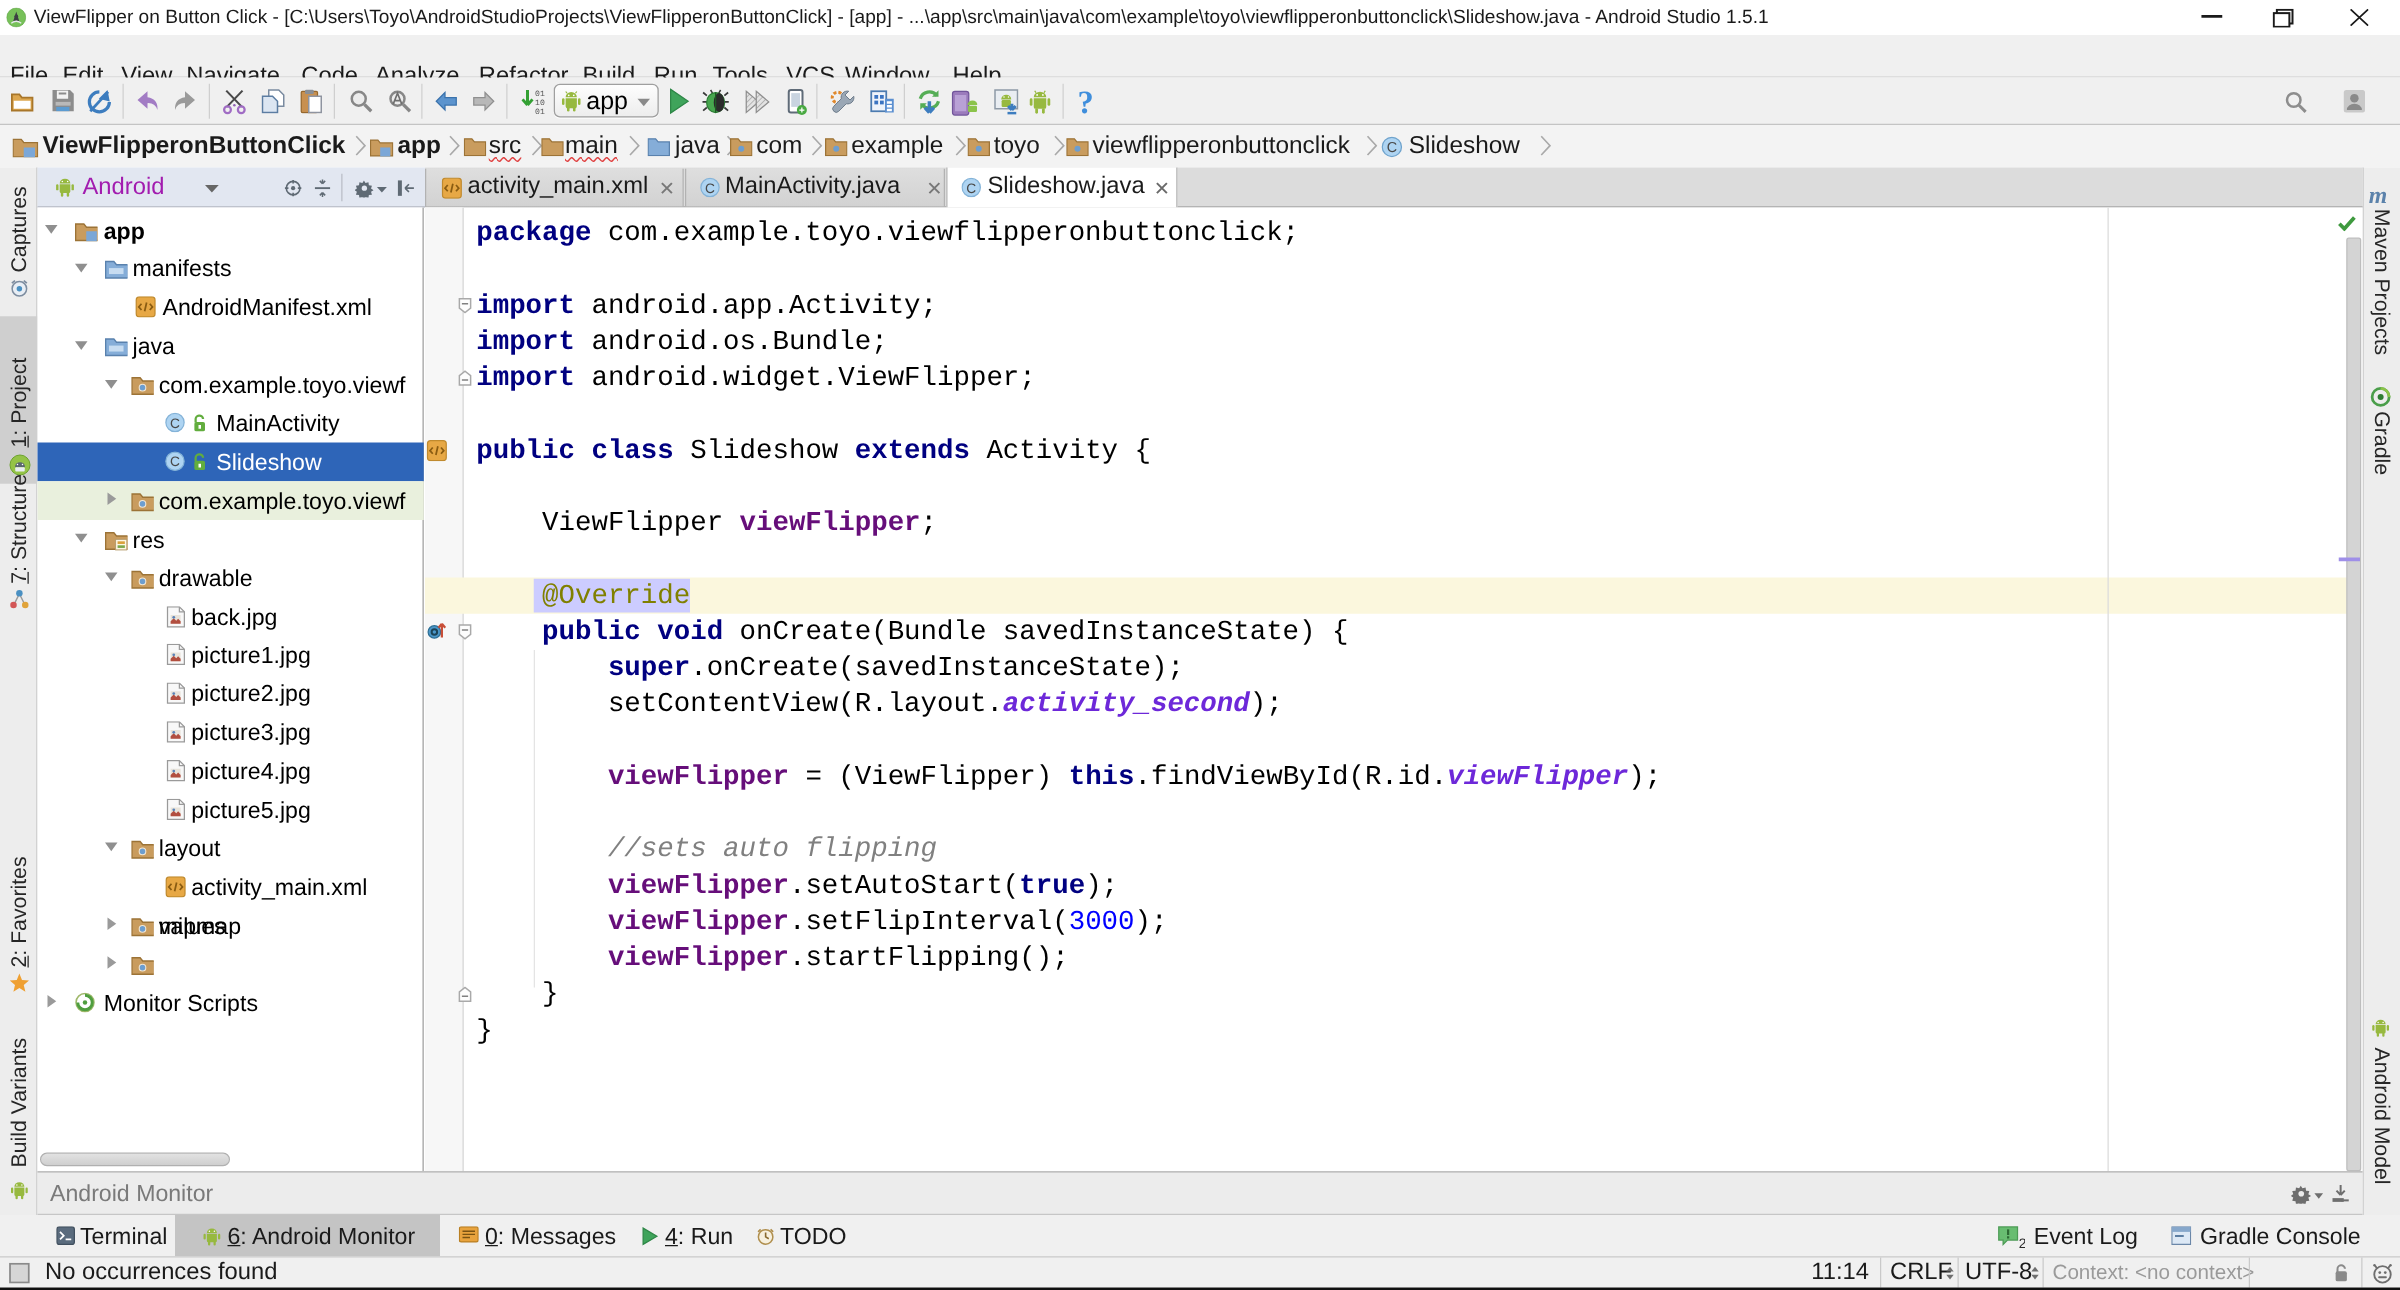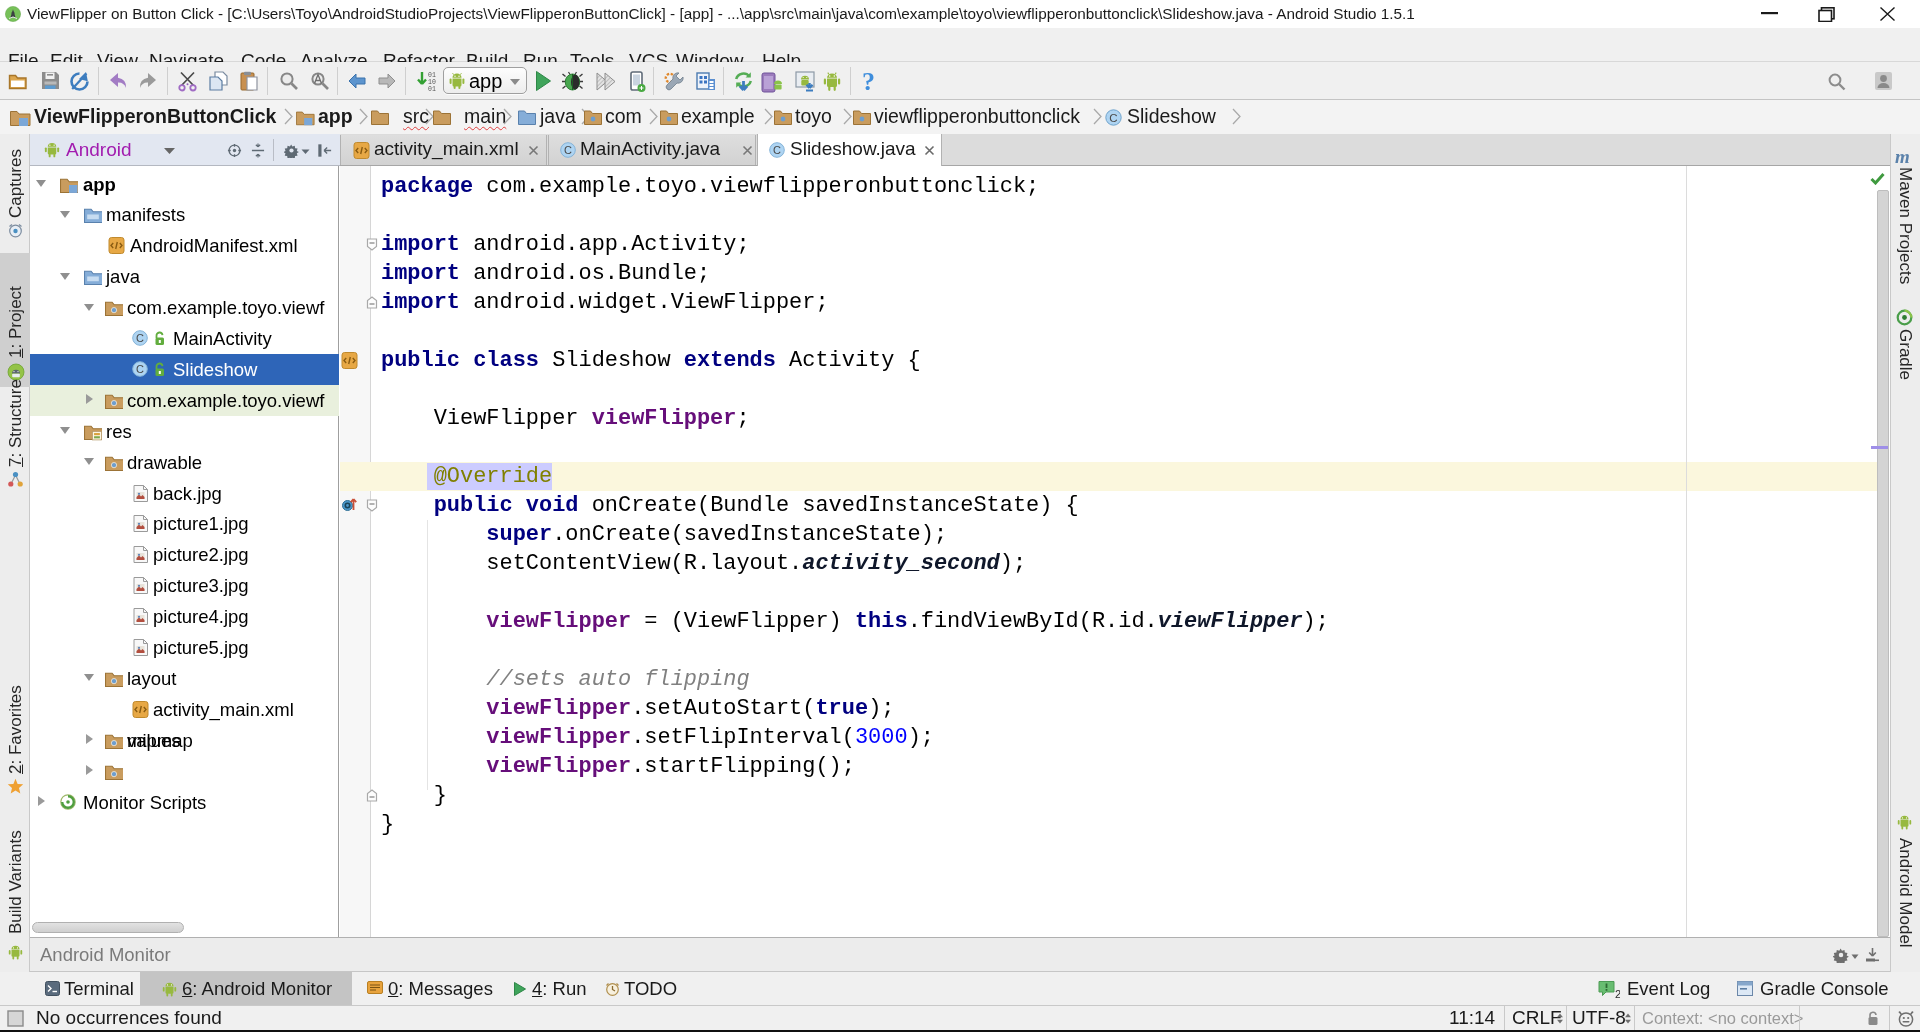--- a/index.html
+++ b/index.html
@@ -20,21 +20,21 @@
   
   #toolbar { left:0; top:62px; width:1920px; height:38px; background:#f0f0f0; border-bottom:1px solid #c4c4c4; }
   .tbi { position:absolute; top:9px; }
   .tbsep { position:absolute; top:5px; width:1px; height:28px; background:#cfcfcf; }
 
   
   #navbar { left:0; top:100px; width:1920px; height:34px; background:#f3f3f3; }
   .crumb { position:absolute; top:0; height:33px; line-height:33px; font-size:19.5px; color:#1a1a1a; white-space:nowrap; }
   .crumb.b { font-weight:bold; }
   .chev { position:absolute; top:8px; width:9px; height:17px; }
-  .squig { text-decoration:underline wavy #e04040 1px; text-underline-offset:3px;margin-left:12px; }
+  .squig { text-decoration:underline wavy #e04040 1px; text-underline-offset:3px; }
 
   
   #lstripe { left:0; top:134px; width:30px; height:871px; background:#ededed; border-right:1px solid #c9c9c9; }
 
   
   #rstripe { left:1890px; top:134px; width:30px; height:871px; background:#ededed; border-left:1px solid #c9c9c9; }
 
   
   #pheader { left:30px; top:134px; width:310px; height:32px; background:#e2e7f1; border-bottom:1px solid #b4b8c1; }
   #ppanel { left:30px; top:166px; width:309px; height:771px; background:#ffffff; border-right:1px solid #9f9f9f; }
@@ -45,21 +45,21 @@
 
   
   #tabstrip { left:340px; top:134px; width:1550px; height:32px; background:#dcdcdc; border-bottom:1px solid #a6a6a6; }
   .tab { position:absolute; top:1px; height:30px; background:linear-gradient(#dedede,#d2d2d2); border-right:1px solid #b2b2b2; border-left:1px solid #b2b2b2; }
   .tab.active { background:#ffffff; top:0; height:32px; }
   .tab-label { position:absolute; top:0; height:30px; line-height:30px; font-size:19px; color:#1a1a1a; white-space:nowrap; }
   #editor { left:340px; top:166px; width:1550px; height:771px; background:#ffffff; }
   .cline { position:absolute; left:41px; font-family:"Liberation Mono", monospace; font-size:21.95px; line-height:29px; height:29px; white-space:pre; color:#000; }
   .k { color:#000080; font-weight:bold; }
   .f { color:#660E7A; font-weight:bold; }
-  .fi { color:#0f172a; font-weight:bold; font-style:italic;text-align:right; }
+  .fi { color:#6d28d9; font-weight:bold; font-style:italic;text-align:right; }
   .cm { color:#808080; font-style:italic; }
   .num { color:#0000FF; }
   .ann { color:#808000; }
 
   
   #monhdr { left:30px; top:937px; width:1860px; height:35px; background:#ececec; border-top:1px solid #b0b0b0; border-bottom:1px solid #c6c6c6; }
   #toolbtns { left:0; top:972px; width:1920px; height:33px; background:#f0f0f0; }
   #statusbar { left:0; top:1005px; width:1920px; height:25px; background:#f0f0f0; border-top:1px solid #c9c9c9; }
   #blackstrip { left:0; top:1030px; width:1920px; height:2px; background:#101010; }
   .btn-label { position:absolute; top:0; height:33px; line-height:33px; font-size:18.5px; color:#1a1a1a; white-space:nowrap; }

